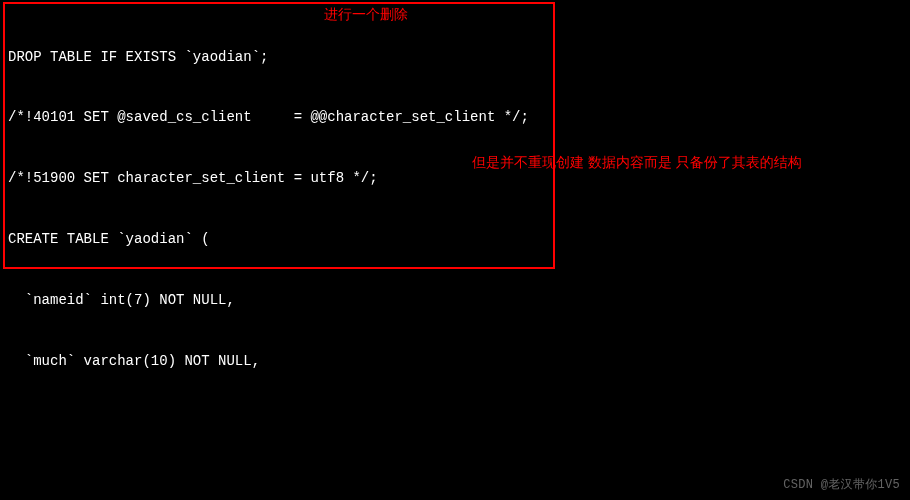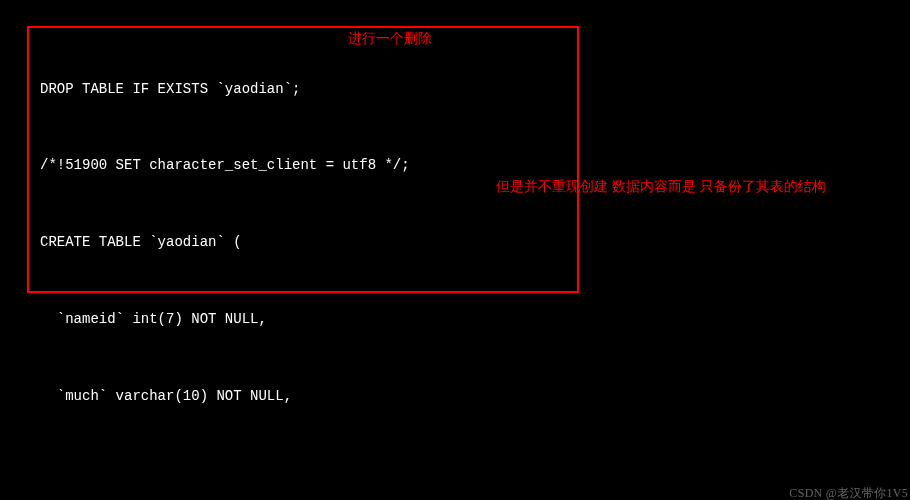--- a/index.html
+++ b/index.html
@@ -1,16 +1,16 @@
 <!DOCTYPE html>
 <html><head>
   <meta charset="utf-8">
   <style>
     * {
-      margin: 8px;
+      margin: 0;
       padding: 0;
       box-sizing: border-box;
     }
     body {
       background: #000;
       width: 910px;
       height: 500px;
       font-family: "Courier New", Consolas, monospace;
       font-size: 14px;
       line-height: 1.45;
@@ -37,30 +37,31 @@
       color: #ff0000;
       font-family: "Microsoft YaHei", sans-serif;
       font-size: 14px;
       white-space: nowrap;
     }
     .watermark {
       position: absolute;
       bottom: 6px;
       right: 10px;
       color: rgba(180,180,180,0.55);
-      font-family: Liberation Serif, serif;
+      font-family: Liberation Mono, monospace;
       font-size: 12px;
       letter-spacing: 0.3px;
     }
   </style>
 </head>
 <body>
 
 <div class="terminal">
   <div class="line">DROP TABLE IF EXISTS `yaodian`;</div>
+  <div class="line">/*!40101 SET @saved_cs_client     = @@character_set_client */;</div>
   <div class="line">/*!51900 SET character_set_client = utf8 */;</div>
   <div class="line">CREATE TABLE `yaodian` (</div>
   <div class="line">  `nameid` int(7) NOT NULL,</div>
   <div class="line">  `much` varchar(10) NOT NULL,</div>
   
   
   
   
   
   <div class="line"></div>

